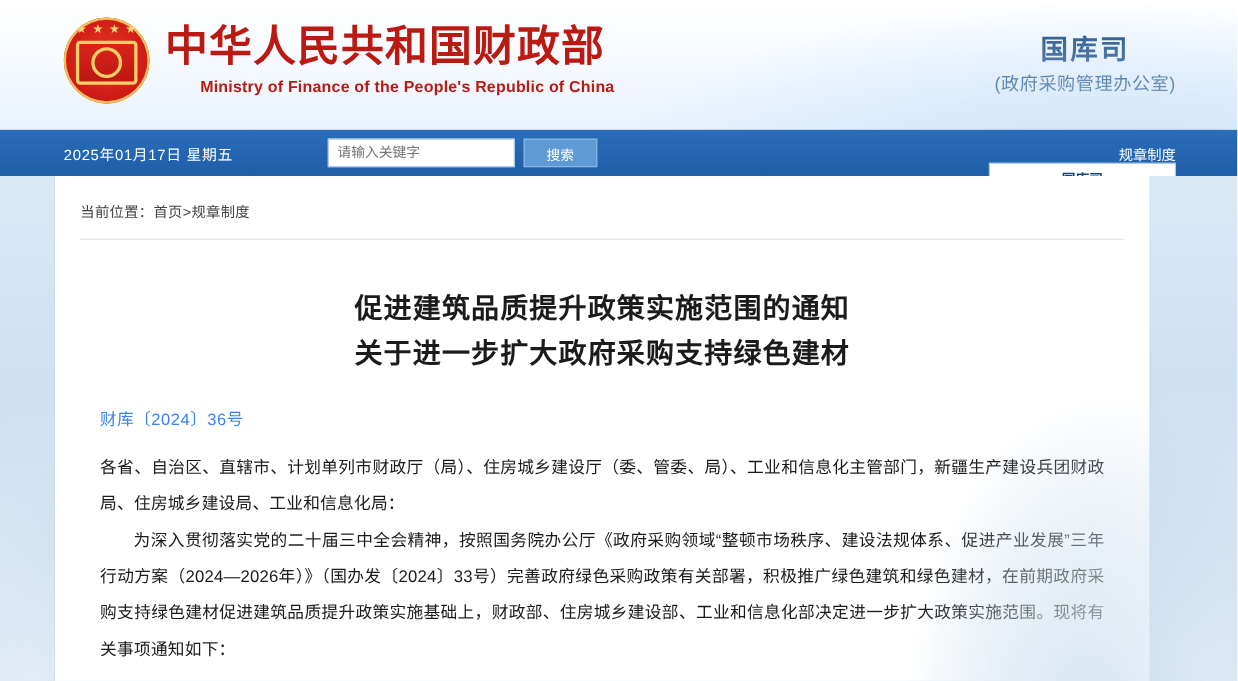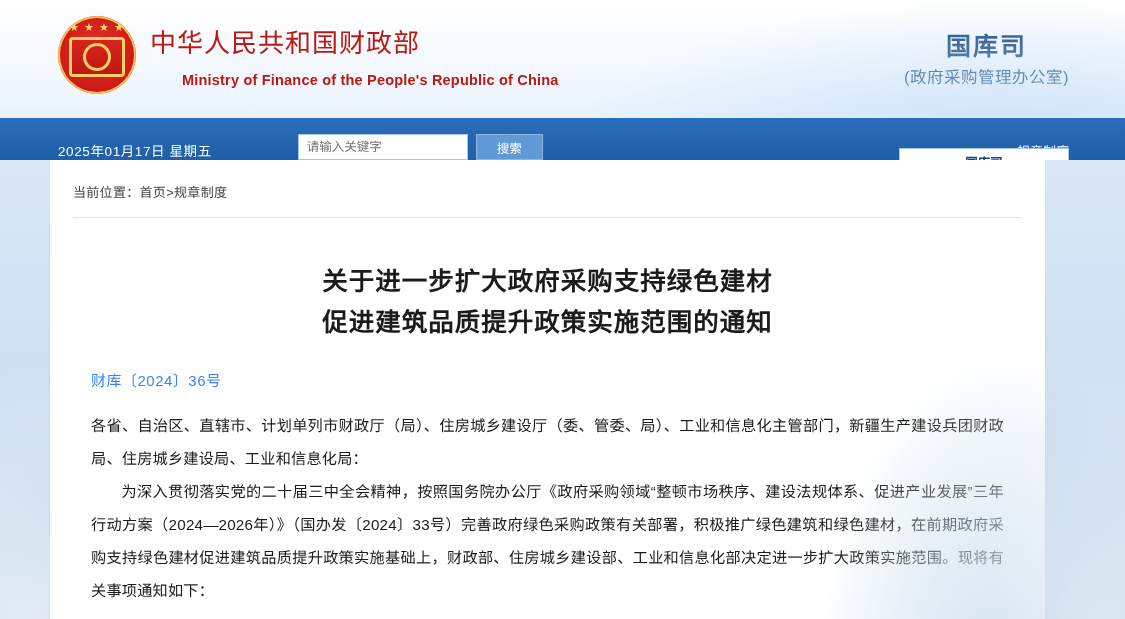--- a/index.html
+++ b/index.html
@@ -65,22 +65,22 @@
     position: absolute;
     left: 0; right: 0; top: 6px;
     text-align: center;
     color: #f8d778;
     font-size: 11px;
     letter-spacing: 1px;
     line-height: 11px;
   }
   .brand-text { display: flex; flex-direction: column; }
   .brand-cn {
-    font-size: 26px;
-    font-weight: normal;
+    font-size: 39px;
+    font-weight: bold;
     color: #bb1a13;
     letter-spacing: 1px;
     line-height: 46px;
     white-space: nowrap;
   }
   .brand-en {
     font-size: 14.5px;
     font-weight: bold;
     color: #bb1a13;
     letter-spacing: 0.2px;
@@ -106,21 +106,21 @@
     letter-spacing: 0.5px;
     line-height: 26px;
     margin-top: 2px;
   }
 
   
   .navbar {
     height: 42px;
     background: linear-gradient(180deg, #2a6dba 0%, #1f5ea8 100%);
     display: flex;
-    align-items: flex-end;
+    align-items: center;
     padding: 0 56px 0 58px;
     color: #ffffff;
     position: relative;
   }
   .nav-date {
     font-size: 13.5px;
     letter-spacing: 0.6px;
     white-space: nowrap;
   }
   .nav-search {
@@ -270,22 +270,22 @@
 <div class="page">
   <div class="sheet">
 
     <div class="breadcrumb">
       <span>当前位置：</span><a href="#">首页</a><span>&gt;</span><a href="#">规章制度</a>
     </div>
     <div class="bc-divider"></div>
 
     <div class="doc">
       <h1 class="doc-title">
+        <div>促进建筑品质提升政策实施范围的通知</div>
         <div>关于进一步扩大政府采购支持绿色建材</div>
-        <div>促进建筑品质提升政策实施范围的通知</div>
       </h1>
 
       <div class="doc-number">财库〔2024〕36号</div>
 
       <div class="doc-body">
         <p>各省、自治区、直辖市、计划单列市财政厅（局）、住房城乡建设厅（委、管委、局）、工业和信息化主管部门，新疆生产建设兵团财政局、住房城乡建设局、工业和信息化局：</p>
         <p class="indent">为深入贯彻落实党的二十届三中全会精神，按照国务院办公厅《政府采购领域“整顿市场秩序、建设法规体系、促进产业发展”三年行动方案（2024—2026年）》（国办发〔2024〕33号）完善政府绿色采购政策有关部署，积极推广绿色建筑和绿色建材，在前期政府采购支持绿色建材促进建筑品质提升政策实施基础上，财政部、住房城乡建设部、工业和信息化部决定进一步扩大政策实施范围。现将有关事项通知如下：</p>
       </div>
     </div>
 

